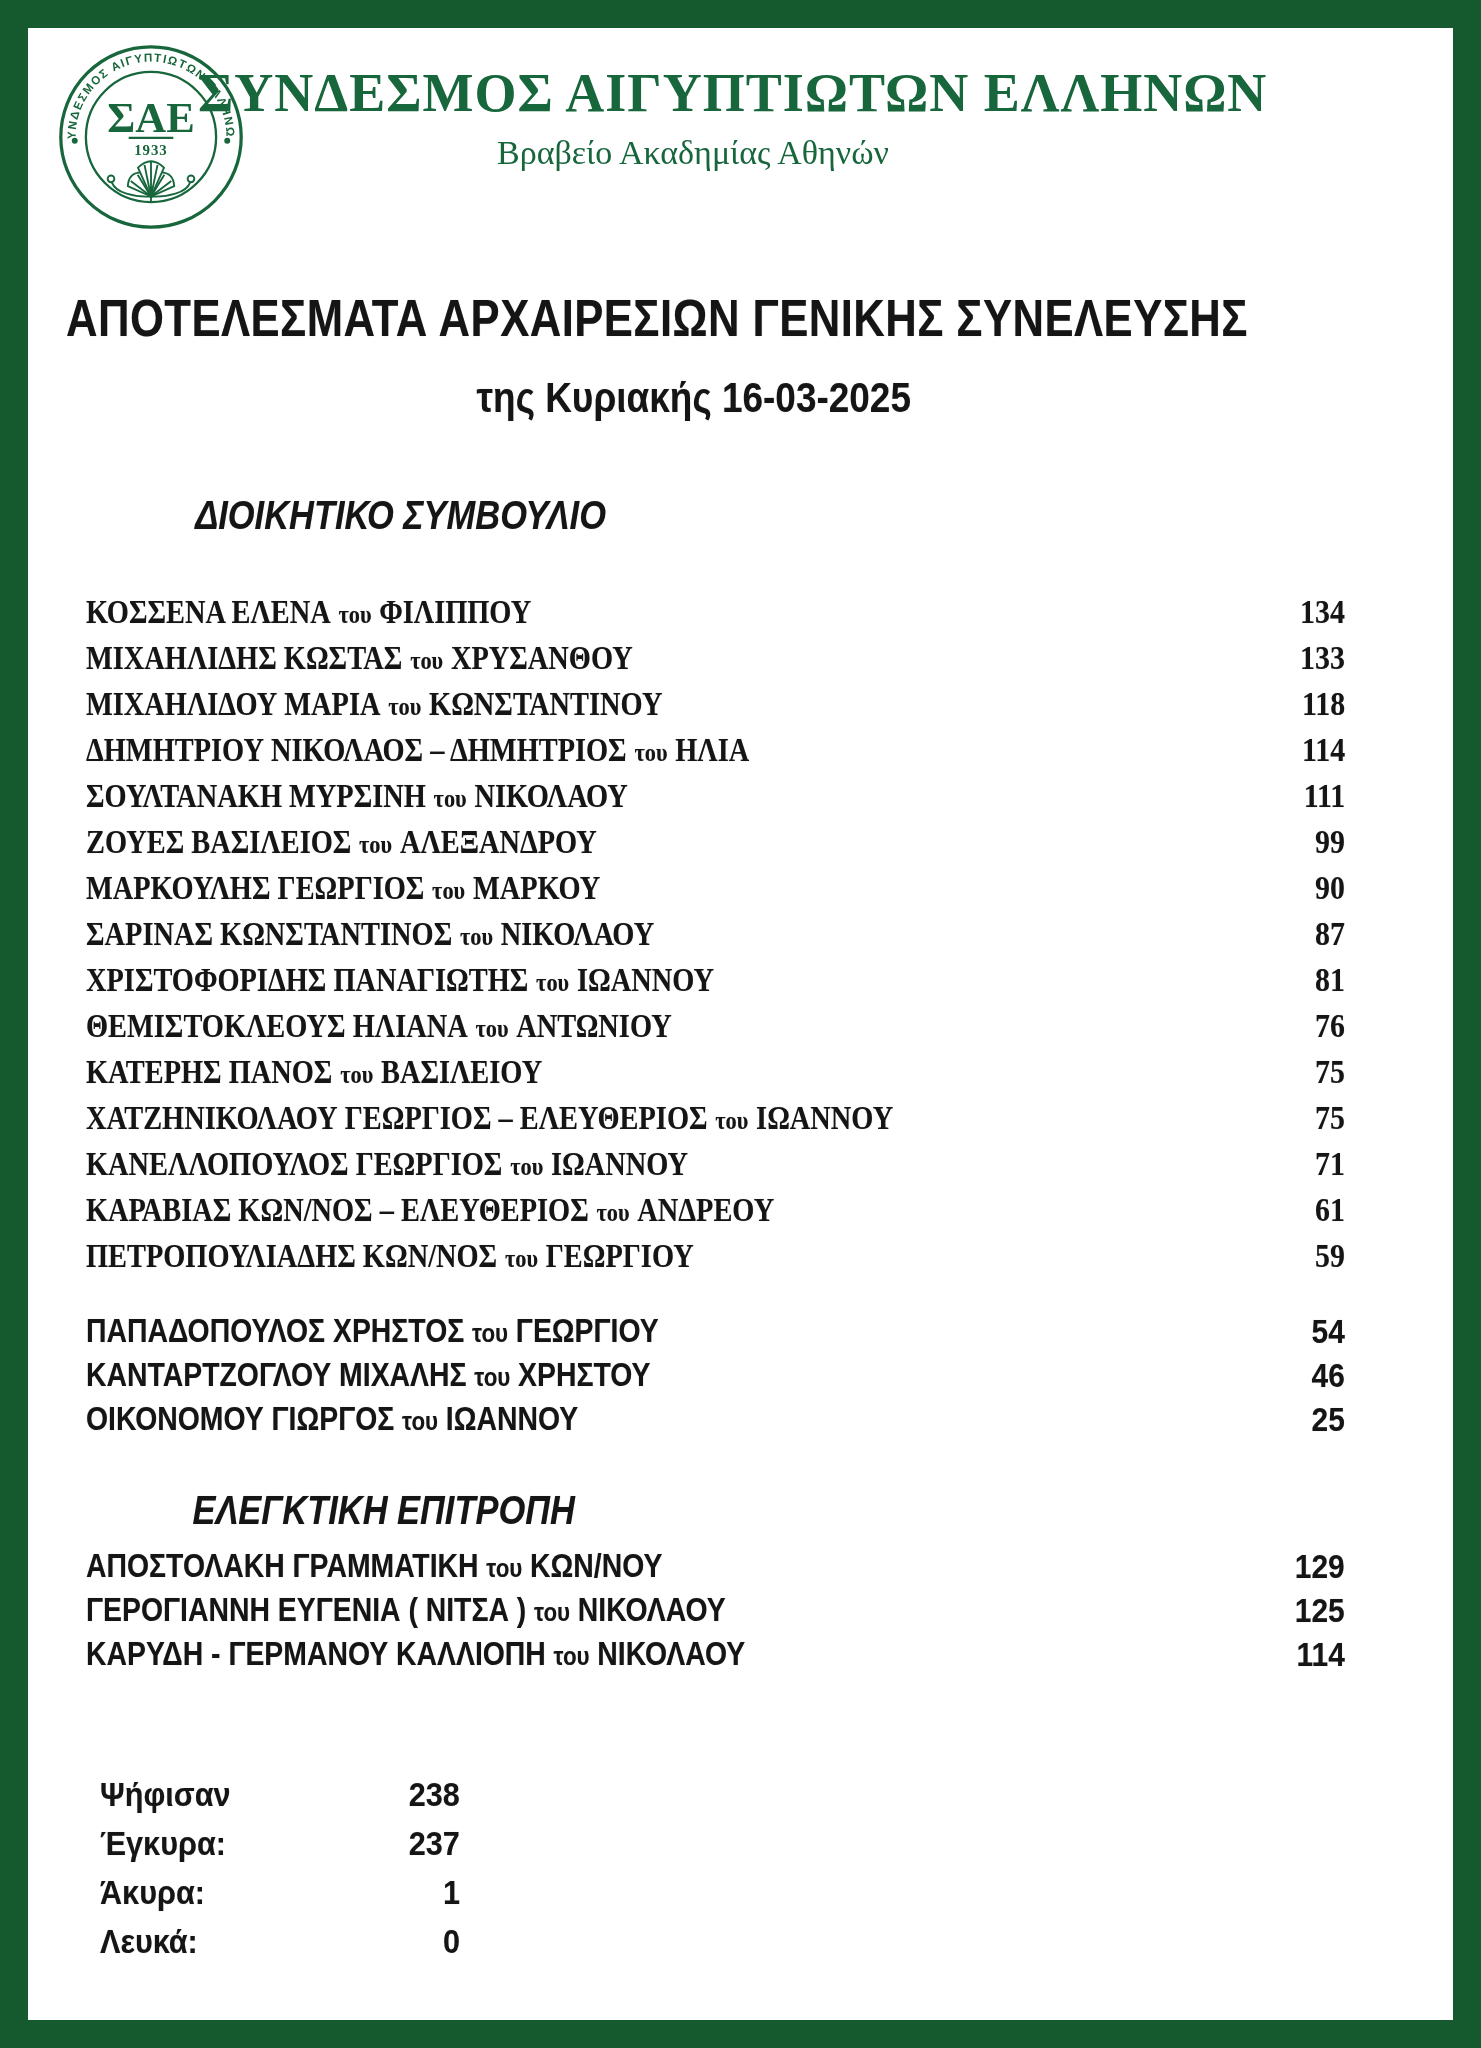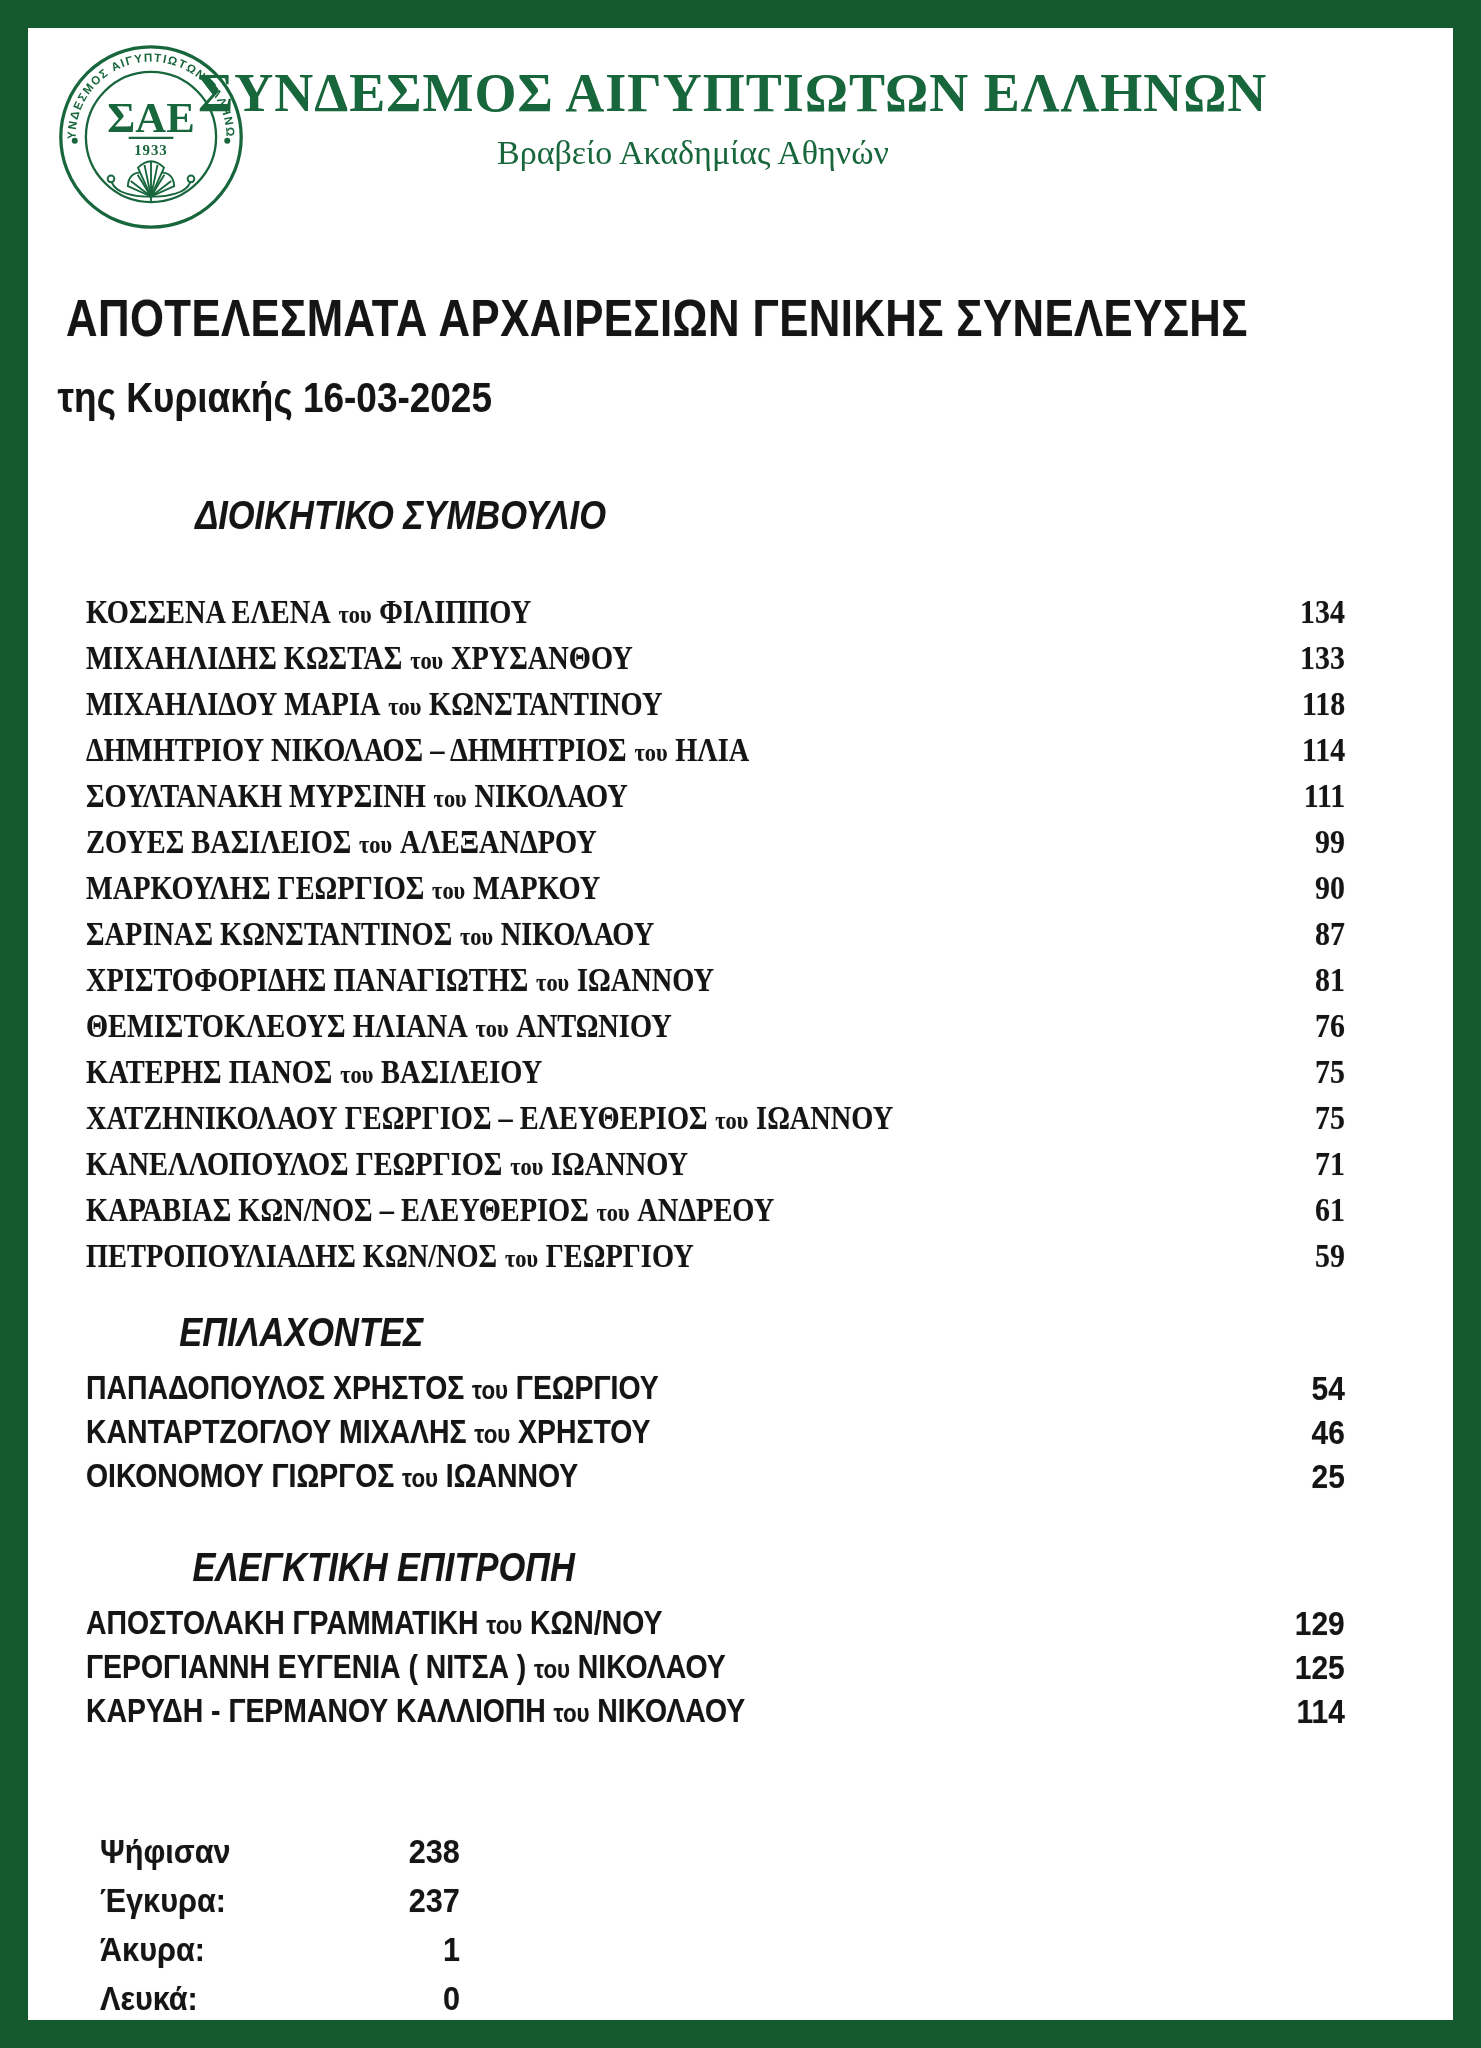--- a/index.html
+++ b/index.html
@@ -54,21 +54,21 @@
   .main-title > span {
     display: inline-block;
     font-size: 52px;
     font-weight: 700;
     transform: scaleX(0.84);
     transform-origin: 0 50%;
     letter-spacing: 0.5px;
   }
   .date-line {
     margin-top: 26px;
-    text-align: left;
+    text-align: center;
     padding-right: 94px;
     white-space: nowrap;
   }
   .date-line > span {
     display: inline-block;
     font-size: 42px;
     font-weight: 700;
     transform: scaleX(0.88);
   }
 
@@ -270,23 +270,20 @@
   </div>
 
   <div class="row">
     <span class="row-name ink"><span>ΠΕΤΡΟΠΟΥΛΙΑΔΗΣ ΚΩΝ/ΝΟΣ</span><span class="row-connector">του</span><span>ΓΕΩΡΓΙΟΥ</span></span>
     <span class="row-votes ink">59</span>
   </div>
 </div>
   </div>
 
   <div class="section section-1">
-    <div class="section-title ink">
-      <span>ΕΠΙΛΑΧΟΝΤΕΣ</span>
-    </div>
     <div class="section-rows">
   <div class="row">
     <span class="row-name ink"><span>ΠΑΠΑΔΟΠΟΥΛΟΣ ΧΡΗΣΤΟΣ</span><span class="row-connector">του</span><span>ΓΕΩΡΓΙΟΥ</span></span>
     <span class="row-votes ink">54</span>
   </div>
 
   <div class="row">
     <span class="row-name ink"><span>ΚΑΝΤΑΡΤΖΟΓΛΟΥ ΜΙΧΑΛΗΣ</span><span class="row-connector">του</span><span>ΧΡΗΣΤΟΥ</span></span>
     <span class="row-votes ink">46</span>
   </div>

